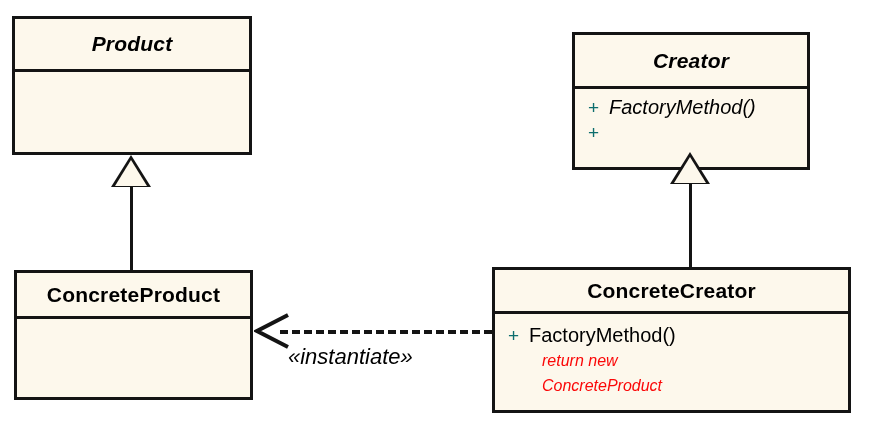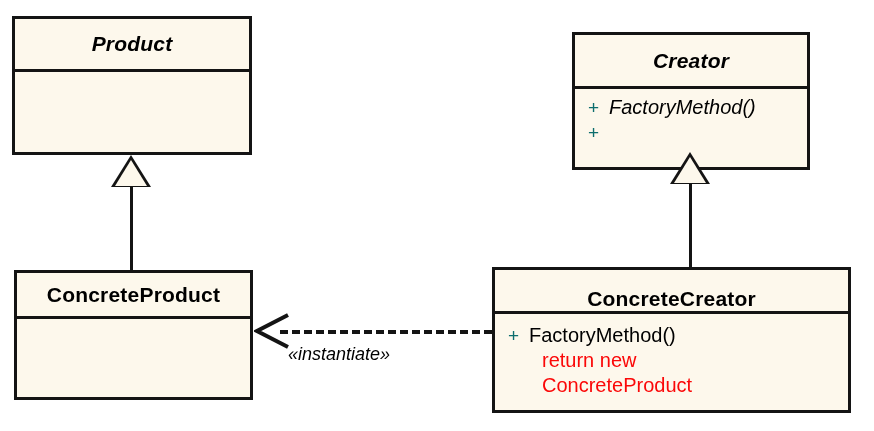--- a/index.html
+++ b/index.html
@@ -65,25 +65,26 @@
     color: #0d6e6e;
   }
   .member-name {
     font-size: 20px;
     color: #000000;
   }
   .member-name.abstract {
     font-style: italic;
   }
   .member-note {
-    font-size: 20px;
+    font-size: 16px;
     color: #fb0808;
     padding-left: 47px;
     line-height: 25px;
     white-space: nowrap;
+    font-style: italic;
   }
 
   
   .gen-line {
     position: absolute;
     width: 3px;
     background: #141414;
   }
   .gen-triangle {
     position: absolute;
@@ -114,21 +115,21 @@
   .dep-line {
     position: absolute;
     height: 0;
     border-top: 4px dashed #141414;
   }
   .dep-arrow {
     position: absolute;
   }
   .dep-label {
     position: absolute;
-    font-size: 18px;
+    font-size: 22px;
     font-style: italic;
     color: #000000;
     white-space: nowrap;
   }
 </style>
 </head>
 <body>
 
 <div id="diagram">
 
@@ -155,21 +156,21 @@
   </div>
 
   <div class="uml-class" style="left:14px; top:270px; width:239px; height:130px;">
     <div class="uml-name-compartment" style="height:46px;">
       <span class="uml-class-name">ConcreteProduct</span>
     </div>
     <div class="uml-body-compartment"></div>
   </div>
 
   <div class="uml-class" style="left:492px; top:267px; width:359px; height:146px;">
-    <div class="uml-name-compartment" style="height:44px;align-items:flex-end;">
+    <div class="uml-name-compartment" style="height:44px;">
       <span class="uml-class-name">ConcreteCreator</span>
     </div>
     <div class="uml-body-compartment" style="padding-top:9px;">
       <div class="member-row">
         <span class="member-visibility">+</span>
         <span class="member-name">FactoryMethod()</span>
       </div>
       <div class="member-note">return new</div>
       <div class="member-note">ConcreteProduct</div>
     </div>

